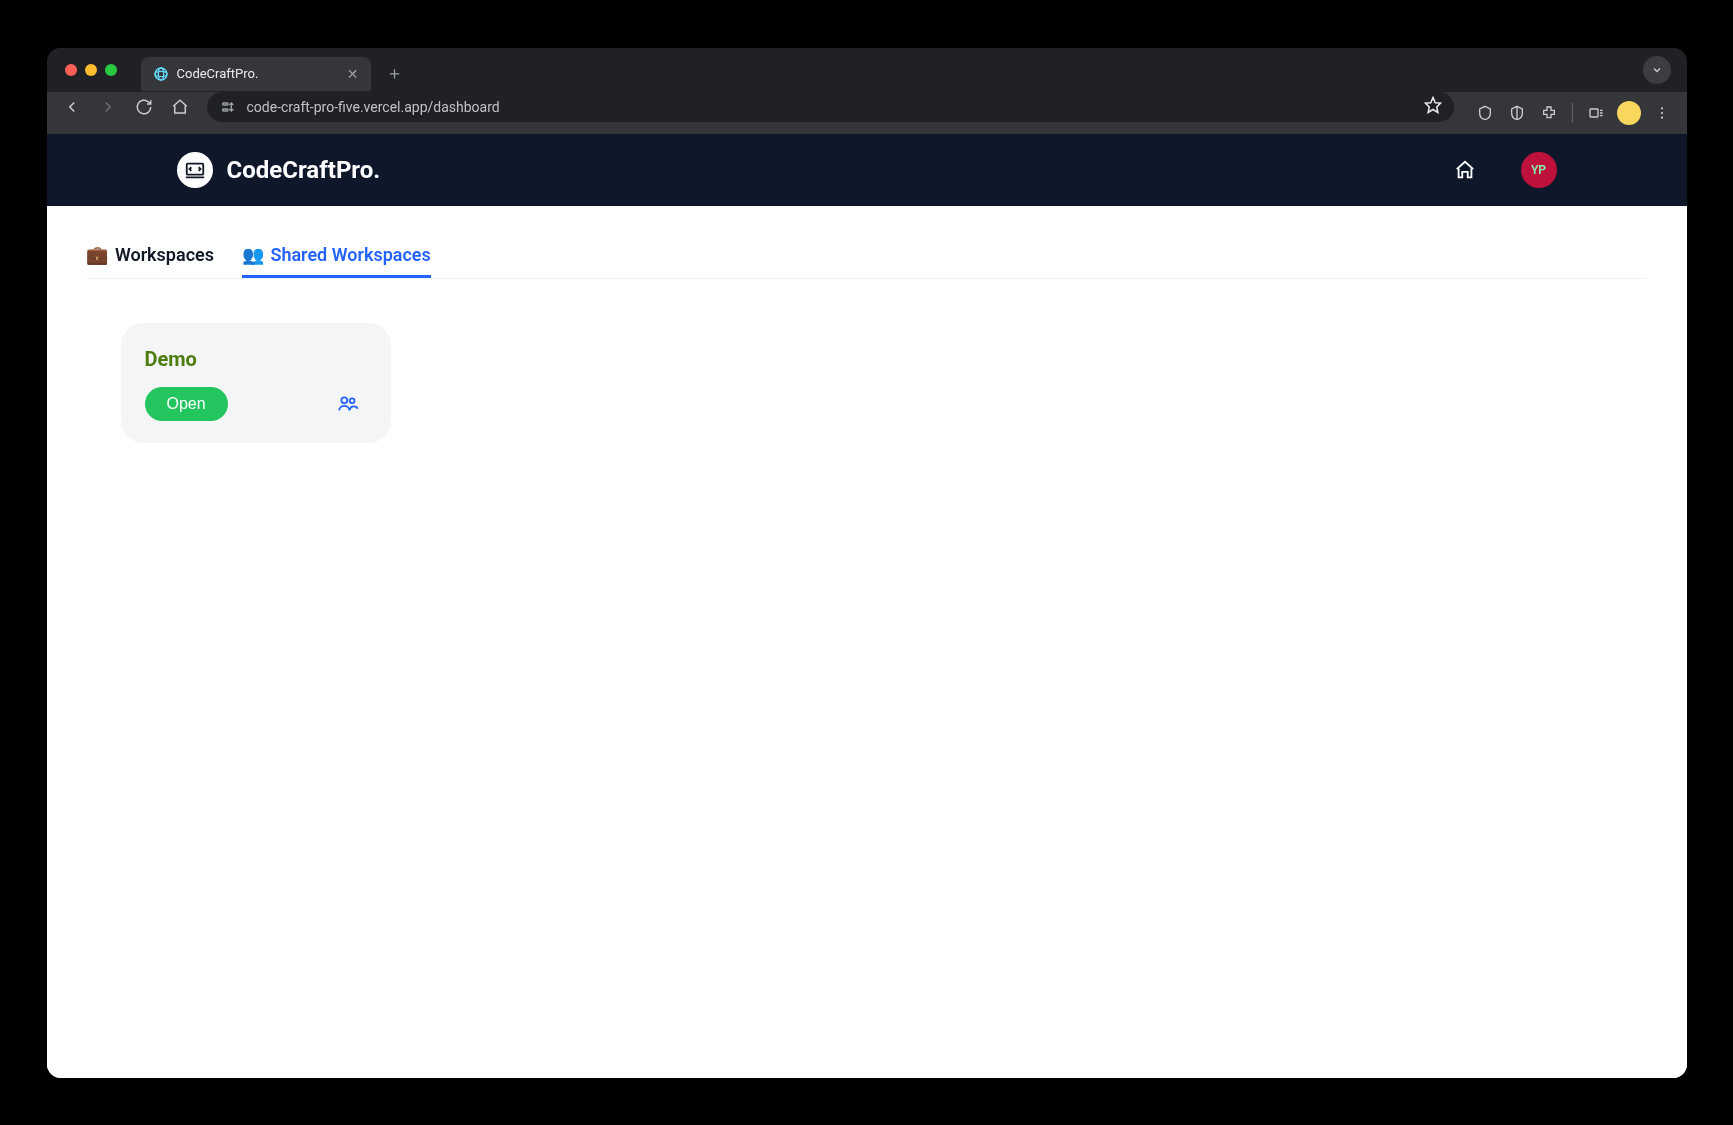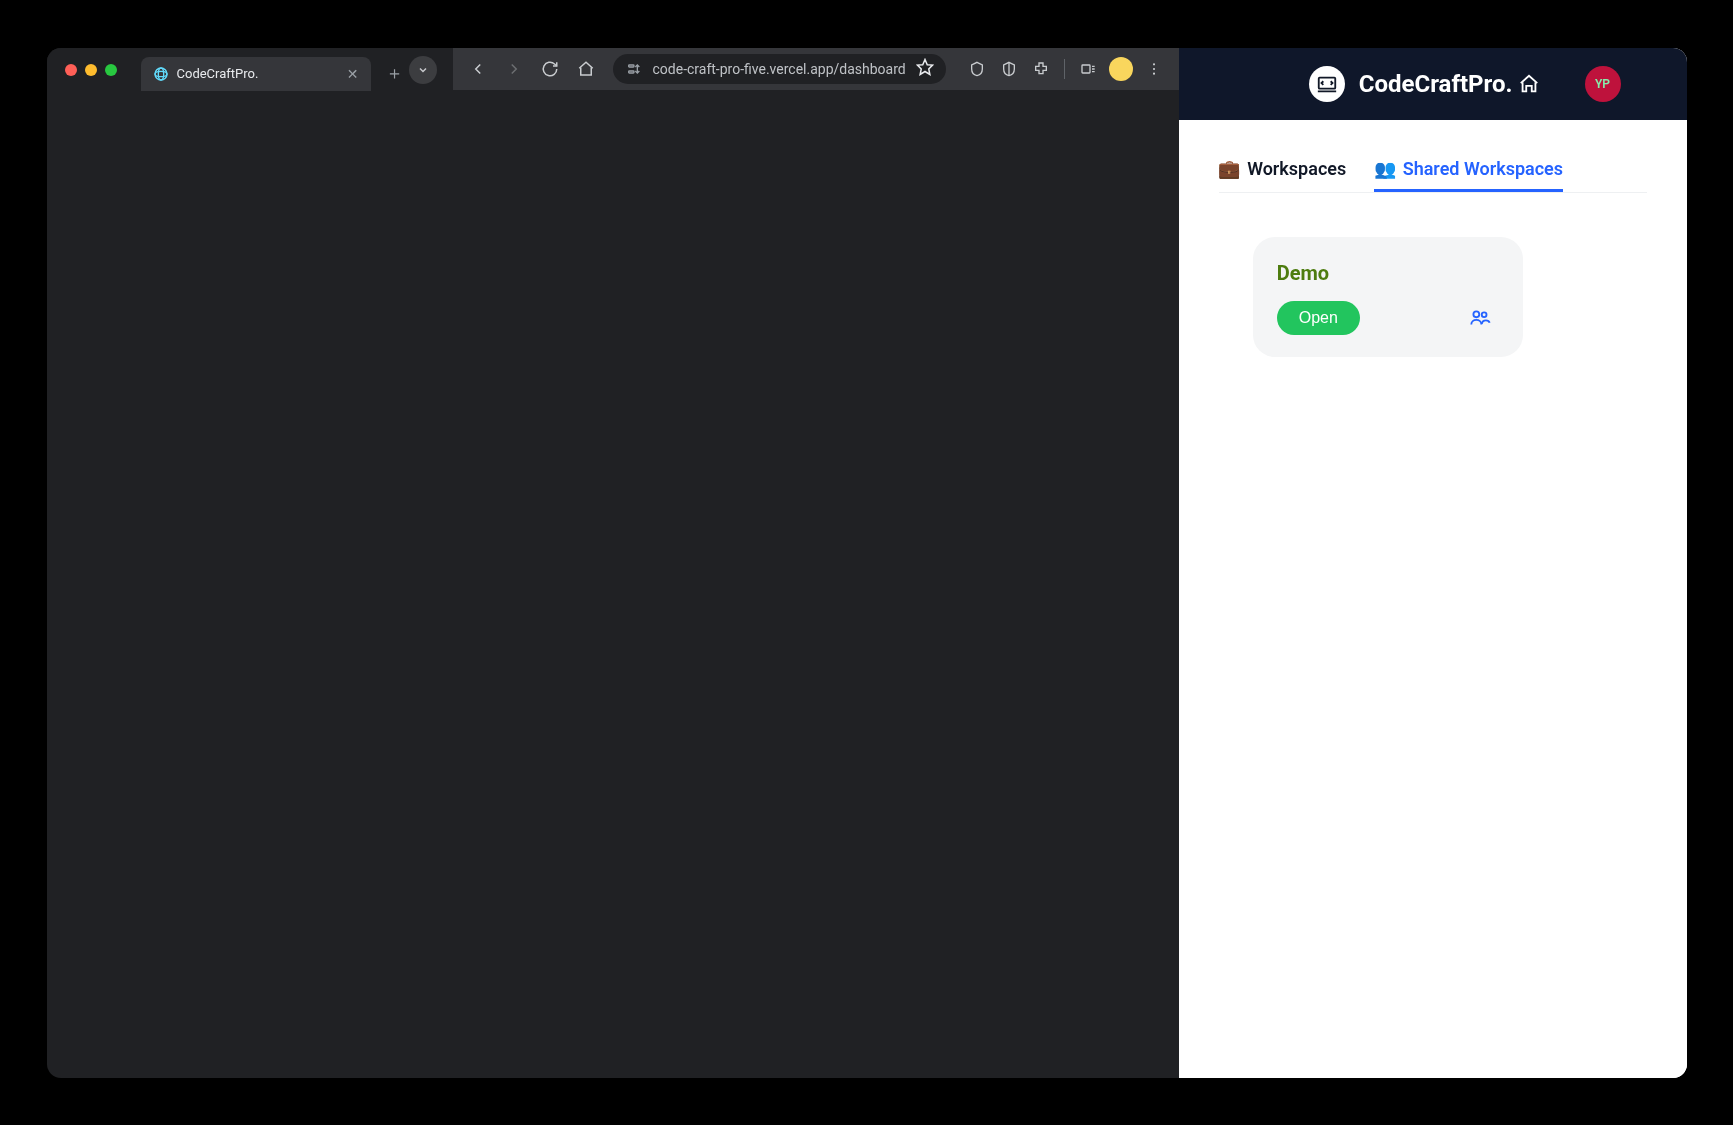--- a/index.html
+++ b/index.html
@@ -12,20 +12,21 @@
     align-items: center;
     justify-content: center;
   }
   .browser-window {
     width: 1640px;
     height: 1030px;
     background: #202124;
     border-radius: 14px;
     overflow: hidden;
     display: flex;
+    flex-direction: column;
     box-shadow: 0 20px 60px rgba(0,0,0,0.6);
   }
   
   .tabbar {
     height: 44px;
     background: #202124;
     display: flex;
     align-items: center;
     padding: 0 10px;
     position: relative;
@@ -80,21 +81,20 @@
     border-radius: 50%;
     display: flex; align-items: center; justify-content: center;
     color: #c7c9cc;
     cursor: pointer;
   }
   
   .toolbar {
     height: 42px;
     background: #35363a;
     display: flex;
-    align-items: center;
     padding: 0 10px;
     gap: 6px;
   }
   .tb-btn {
     width: 30px; height: 30px;
     display: flex; align-items: center; justify-content: center;
     color: #c9cccf;
     border-radius: 50%;
     cursor: pointer;
   }

